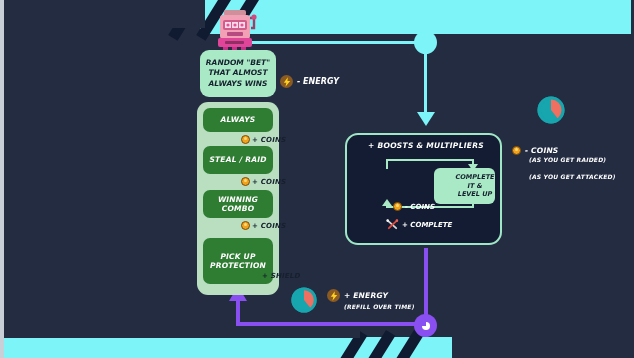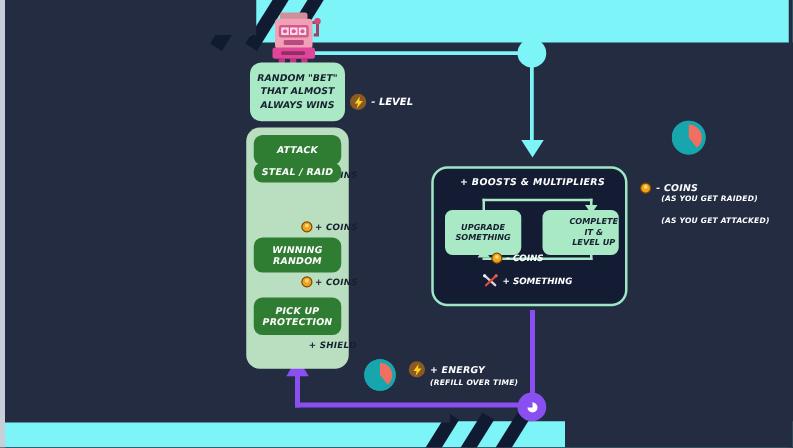--- a/index.html
+++ b/index.html
@@ -49,36 +49,36 @@
   .slot{position:absolute;left:214px;top:8px;width:44px;height:50px;}
 
   
   .green-col{position:absolute;left:197px;top:102px;width:82px;height:193px;
     background:#b9dfc0;border-radius:11px;}
   .gbtn{position:absolute;left:203px;width:70px;background:#2f7d32;border-radius:7px;
     color:#ffffff;font-style:italic;font-weight:bold;font-size:7.5px;letter-spacing:.2px;
     display:flex;align-items:center;justify-content:center;text-align:center;line-height:1.25;
     font-family:"DejaVu Sans",sans-serif;}
   .gbtn.b1{top:108px;height:24px;}
-  .gbtn.b2{top:130px;height:16px;}
+  .gbtn.b2{top:146px;height:28px;}
   .gbtn.b3{top:190px;height:28px;}
-  .gbtn.b4{top:238px;height:30px;}
+  .gbtn.b4{top:238px;height:46px;}
 
   .bet-box{position:absolute;left:200px;top:50px;width:76px;height:47px;background:#a9e9c6;
     border-radius:9px;color:#16202e;font-style:italic;font-weight:bold;font-size:7.5px;
     display:flex;align-items:center;justify-content:center;text-align:center;line-height:1.35;padding:0 4px;
     box-sizing:border-box;font-family:"DejaVu Sans",sans-serif;}
 
   .rew{position:absolute;display:flex;align-items:center;gap:2px;
     font-style:italic;font-weight:bold;font-size:7px;color:#16202e;letter-spacing:.2px;
     font-family:"DejaVu Sans",sans-serif;white-space:nowrap;}
   .rew.r1{left:241px;top:135px;}
   .rew.r2{left:241px;top:177px;}
   .rew.r3{left:241px;top:221px;}
-  .rew.r4{left:245px;top:272px;justify-content:flex-end;}
+  .rew.r4{left:260px;top:272px;justify-content:flex-end;}
 
   
   .coin{width:9px;height:9px;border-radius:50%;background:#f2a31c;
     border:1.5px solid #7a4a06;box-sizing:border-box;flex:0 0 auto;position:relative;}
   .coin::after{content:"";position:absolute;left:2px;top:1px;width:3px;height:3px;border-radius:50%;
     background:#ffd97a;}
   .bolt{width:13px;height:13px;border-radius:50%;background:#8a5a22;flex:0 0 auto;
     display:flex;align-items:center;justify-content:center;}
   .tools{width:13px;height:11px;flex:0 0 auto;}
 
@@ -187,38 +187,38 @@
   </div>
 
   <div class="bet-box">RANDOM "BET" THAT ALMOST ALWAYS WINS</div>
 
   <div class="energy-top">
     <span class="bolt">
       <svg viewBox="0 0 10 12" width="8" height="10">
           <path d="M6 0 L1 7 L4.2 7 L3 12 L9 4.6 L5.6 4.6 Z" fill="#ffd21e"></path>
         </svg>
     </span>
-    <span class="lbl">- LEVEL</span>
+    <span class="lbl">- ENERGY</span>
   </div>
 
   <div class="green-col"></div>
 
-  <div class="gbtn b1">ATTACK</div>
+  <div class="gbtn b1">ALWAYS</div>
   <div class="rew r1">
     <span class="coin"></span>
     <span>+ COINS</span>
   </div>
 
   <div class="gbtn b2">STEAL / RAID</div>
   <div class="rew r2">
     <span class="coin"></span>
     <span>+ COINS</span>
   </div>
 
-  <div class="gbtn b3">WINNING RANDOM</div>
+  <div class="gbtn b3">WINNING COMBO</div>
   <div class="rew r3">
     <span class="coin"></span>
     <span>+ COINS</span>
   </div>
 
   <div class="gbtn b4">PICK UP PROTECTION</div>
   <div class="rew r4">
     <span></span>
     <span>+ SHIELD</span>
   </div>
@@ -228,37 +228,36 @@
 
   <div class="bln bl-2"></div>
   <div class="bln bl-1"></div>
   <div class="bln bl-3"></div>
   <div class="arr-right-down"></div>
 
   <div class="bln bl-4"></div>
   <div class="bln bl-6"></div>
   <div class="arr-left-up"></div>
 
-  <div class="bbox left">UPGRADE SOMETHING</div>
   <div class="bbox right">COMPLETE IT &amp; LEVEL UP</div>
 
   <div class="bcost c1">
     <span class="coin"></span>
     <span>- COINS</span>
   </div>
   <div class="bcost c2">
     <span class="tools">
       <svg viewBox="0 0 14 12" width="13" height="11">
         <path d="M1.5 1.5 L11 10" stroke="#d8d8d8" stroke-width="2" stroke-linecap="round"></path>
         <path d="M12 1.5 L3 10" stroke="#e04a3a" stroke-width="2" stroke-linecap="round"></path>
         <circle cx="1.8" cy="1.8" r="1.4" fill="#f2f2f2"></circle>
         <circle cx="11.8" cy="1.8" r="1.4" fill="#e8604f"></circle>
       </svg>
     </span>
-    <span>+ SOMETHING</span>
+    <span>+ COMPLETE</span>
   </div>
 
   <div class="pie">
     <svg viewBox="0 0 30 30" width="30" height="30">
       <circle cx="15" cy="15" r="12" fill="#17a5ae" stroke="#17a5ae" stroke-width="3"></circle>
       <path d="M15 15 L15 3 A12 12 0 0 1 22.5 24.5 Z" fill="#ef6f61"></path>
       <circle cx="15" cy="15" r="12" fill="none" stroke="#17a5ae" stroke-width="3"></circle>
     </svg>
   </div>
 

